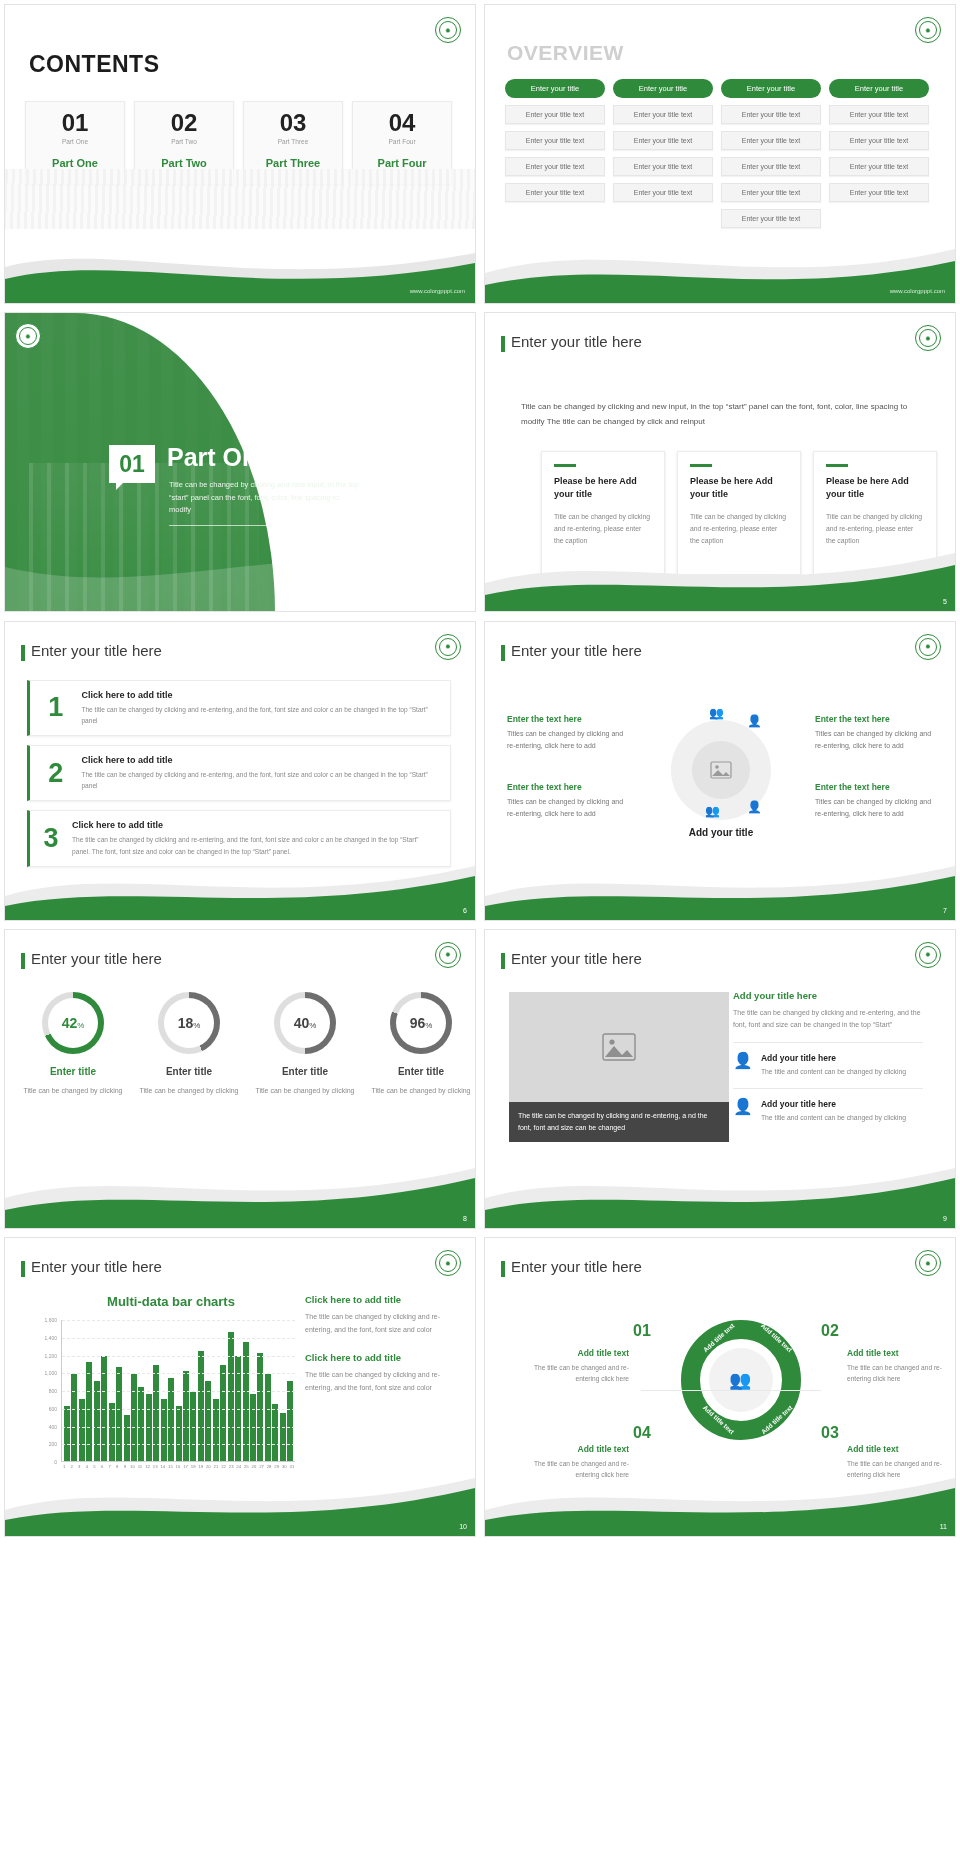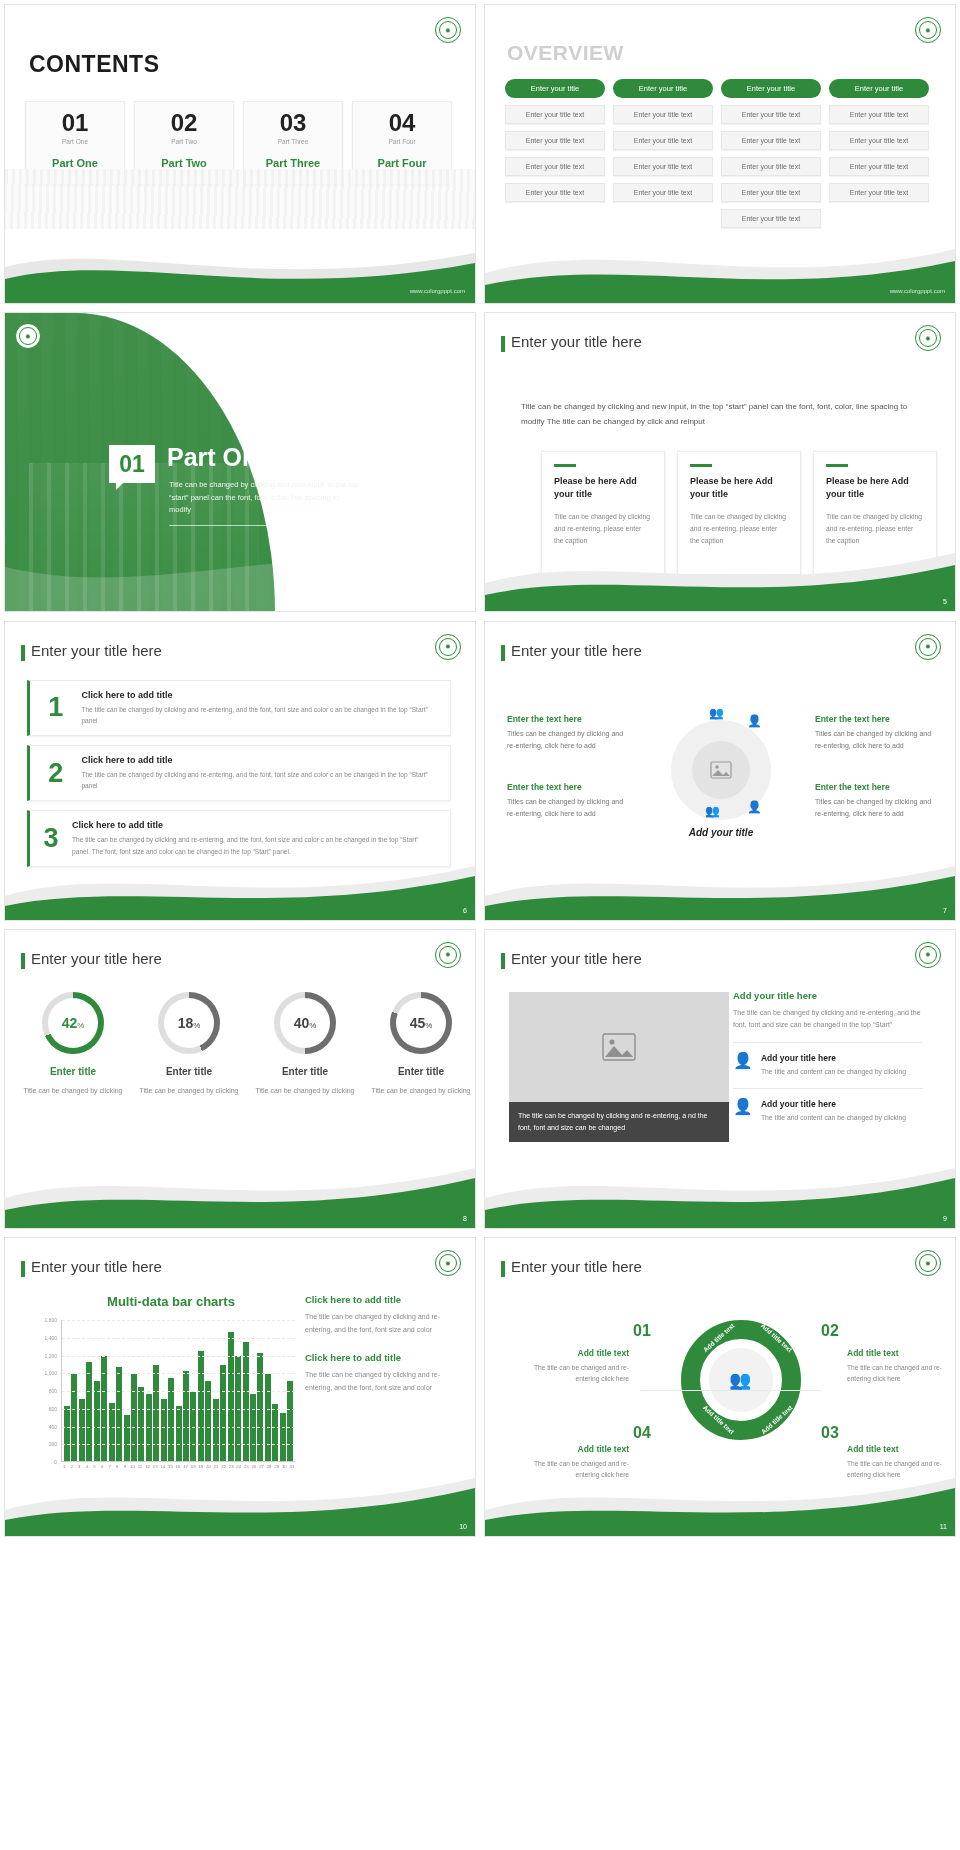--- a/index.html
+++ b/index.html
@@ -146,21 +146,21 @@
   .s5-num{ font-size:27px; color:#2f8a3b; font-weight:bold; width:28px; text-align:center; }
   .s5-txt h5{ margin:0 0 4px; font-size:9px; color:#1f1f1f; font-weight:bold; }
   .s5-txt p{ margin:0; font-size:6.6px; color:#8a8a8a; line-height:1.7; }
 
   
   .s6-center{
     position:absolute; left:186px; top:98px; width:100px; height:100px; border-radius:50%;
     background:#f0f0f0; display:flex; align-items:center; justify-content:center;
   }
   .s6-inner{ width:58px;height:58px;border-radius:50%;background:#e3e3e3;display:flex;align-items:center;justify-content:center; }
-  .s6-addtitle{ position:absolute; left:186px; top:205px; width:100px; text-align:center; font-size:10px; font-weight:bold; color:#222;font-style:italic; }
+  .s6-addtitle{ position:absolute; left:186px; top:205px; width:100px; text-align:center; font-size:10px; font-weight:bold; color:#222; }
   .s6-item{ position:absolute; width:120px; }
   .s6-item h5{ margin:0 0 4px; font-size:8.5px; color:#2f8a3b; font-weight:bold; }
   .s6-item p{ margin:0; font-size:7px; color:#777; line-height:1.75; }
   .s6-pico{ position:absolute; font-size:12px; color:#2f8a3b; }
 
   
   .s7-wrap{ position:absolute; left:14px; top:62px; display:flex; gap:8px; }
   .s7-col{ width:108px; text-align:center; }
   .s7-circle{
     width:62px;height:62px;border-radius:50%; margin:0 auto; display:flex;align-items:center;justify-content:center;
@@ -513,21 +513,21 @@
               <span class="s7-val" style="color:#444;">40</span>
               <span class="s7-pct" style="color:#444;">%</span>
             </div>
           </div>
           <div class="s7-name" style="color:#444;">Enter title</div>
           <div class="s7-desc">Title can be changed by clicking</div>
         </div>
         <div class="s7-col">
           <div class="s7-circle" style="background:conic-gradient(#6e6e6e 0 81%, #dedede 81% 100%);">
             <div style="width:50px;height:50px;border-radius:50%;background:#fff;display:flex;align-items:baseline;justify-content:center;padding-top:17px;">
-              <span class="s7-val" style="color:#444;">45</span>
+              <span class="s7-val" style="color:#444;">96</span>
               <span class="s7-pct" style="color:#444;">%</span>
             </div>
           </div>
           <div class="s7-name" style="color:#444;">Enter title</div>
           <div class="s7-desc">Title can be changed by clicking</div>
         </div>
       </div>
 
       <div class="wave">
         <svg viewBox="0 0 472 74" preserveAspectRatio="none">

